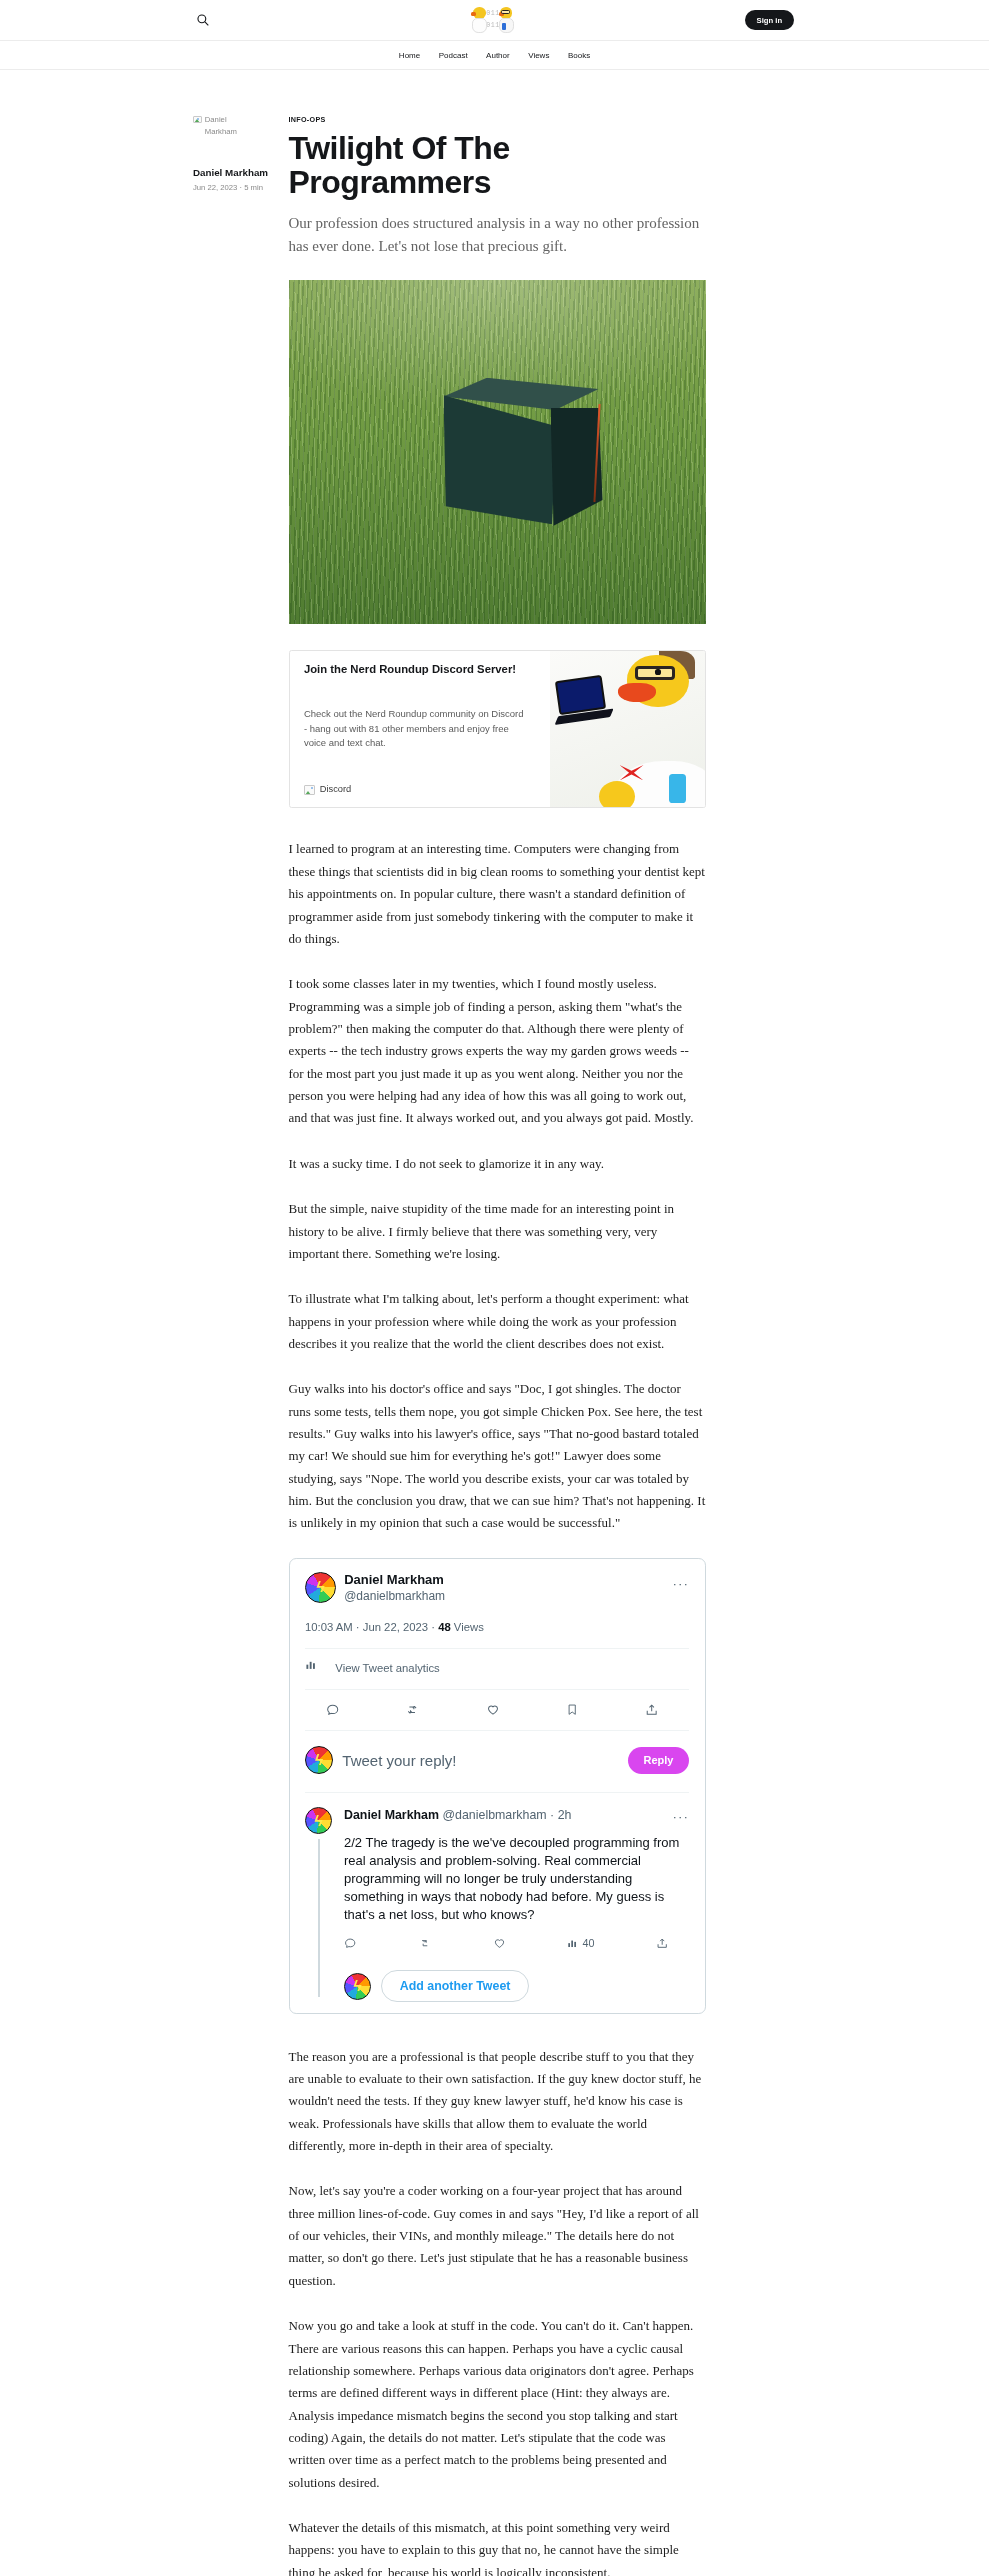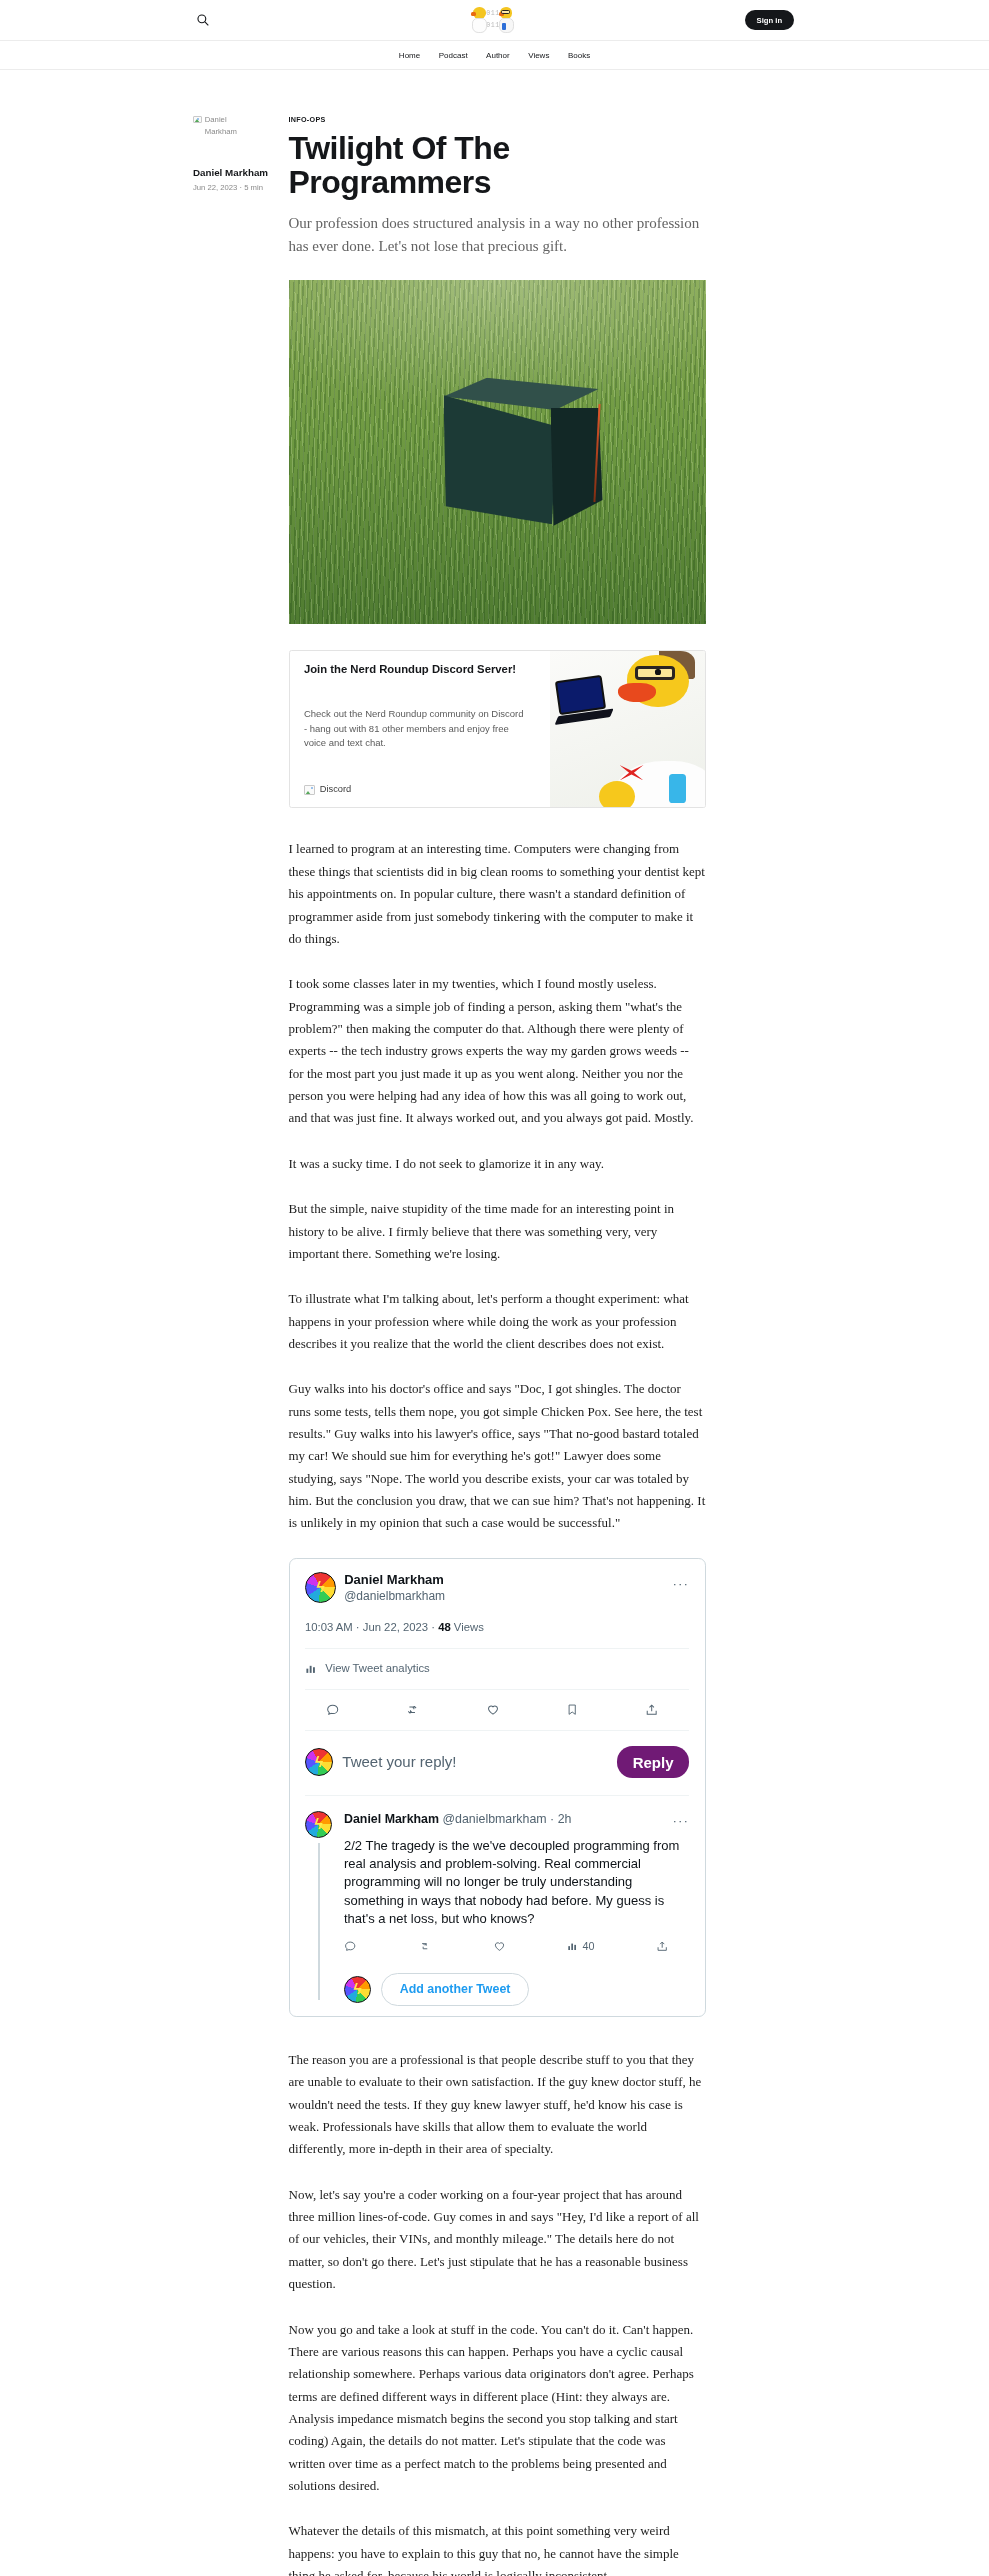--- a/index.html
+++ b/index.html
@@ -85,26 +85,26 @@
   .avatar.sm { width:28px; height:28px; }
   .avatar.xs { width:27px; height:27px; }
   .t-names { margin-left:8.2px; line-height:1.3; }
   .t-name { font-size:13px; font-weight:700; color:#0f1419; }
   .t-handle { font-size:12px; color:#536471; }
   .t-more { margin-left:auto; color:#536471; font-size:13.4px; letter-spacing:1px; cursor:pointer; }
   .t-text { margin-top:13.4px; font-size:13px; line-height:1.4; color:#0f1419; }
   .t-meta { margin-top:13.4px; font-size:11.3px; color:#536471; }
   .t-meta b { color:#0f1419; font-weight:700; }
   .t-hair { border:none; border-top:0.5px solid #eff3f4; margin:10.3px 0; }
-  .t-analytics { display:flex; align-items:center; gap:9px; font-size:11.3px; color:#536471; cursor:pointer; }
+  .t-analytics { display:flex; gap:19px; font-size:11.3px; color:#536471; cursor:pointer; }
   .t-actions { display:flex; justify-content:space-between; padding:3.1px 31px 3.1px 20.6px; color:#536471;align-items:center; }
   .t-actions .act { display:flex; align-items:center; gap:5.2px; font-size:10.8px; cursor:pointer; color:#536471; }
   .t-reply-row { display:flex; align-items:center; gap:9.3px; padding:5.2px 0 7.2px; }
   .t-reply-hint { font-size:15px; color:#536471; }
-  .reply-btn { margin-left:auto; background:#701a75; color:#fff; font-weight:700; font-size:15px; border:none; border-radius:15.5px; padding:7.2px 15.5px; cursor:pointer; font-family:inherit; }
+  .reply-btn { margin-left:auto; background:#d946ef; color:#fff; font-weight:700; font-size:11px; border:none; border-radius:15.5px; padding:7.2px 15.5px; cursor:pointer; font-family:inherit; }
   .thread { position:relative; padding-left:39px; }
   .thread-line { position:absolute; left:13.4px; top:34px; bottom:5.2px; width:1.5px; background:#cfd9de; }
   .thread .avatar { position:absolute; left:0; top:2.1px; }
   .t2-head { font-size:12.4px; }
   .t2-head .h { color:#536471; font-weight:400; }
   .add-tweet-row { display:flex; align-items:center; gap:10.3px; margin-top:14.4px; }
   .add-tweet-btn { border:0.5px solid #cfd9de; background:#fff; color:#1d9bf0; font-weight:700; font-size:12.4px; border-radius:16.5px; padding:8.2px 17.5px; cursor:pointer; font-family:inherit; }
 
   .ico { flex:none; }
 </style>

